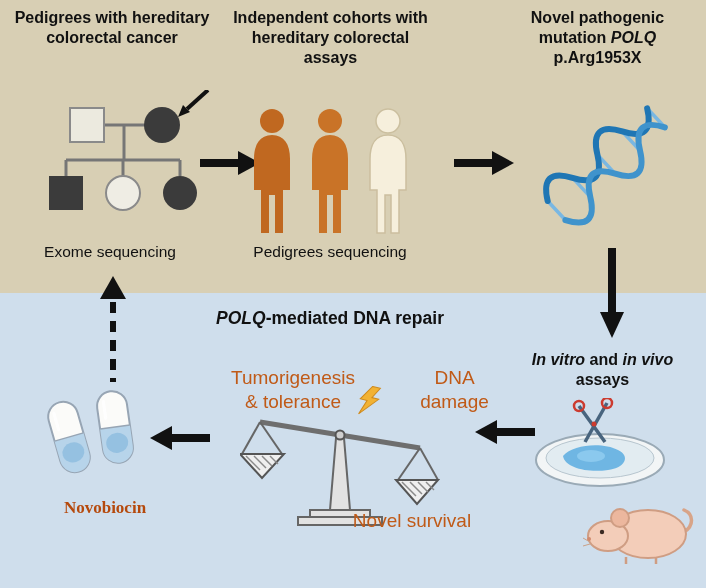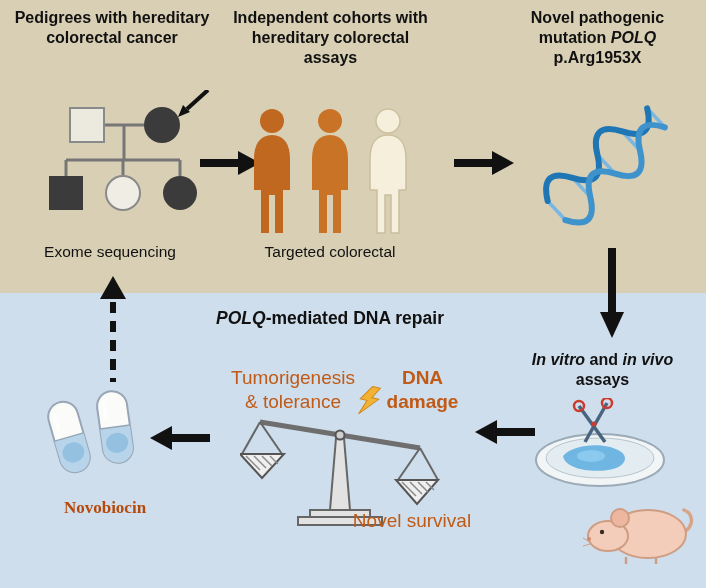--- a/index.html
+++ b/index.html
@@ -57,21 +57,21 @@
     <g transform="translate(61,2)">
       <circle cx="26" cy="14" r="12" fill="#c97327"></circle>
       <path d="M26,28 C14,28 8,37 8,52 L8,83 L15,83 L15,126 L23,126 L23,88 L29,88 L29,126 L37,126 L37,83 L44,83 L44,52 C44,37 38,28 26,28 Z" fill="#c97327"></path>
     </g>
     <g transform="translate(119,2)">
       <circle cx="26" cy="14" r="12" fill="#f6efdc" stroke="#cbbf9f" stroke-width="1.5"></circle>
       <path d="M26,28 C14,28 8,37 8,52 L8,83 L15,83 L15,126 L23,126 L23,88 L29,88 L29,126 L37,126 L37,83 L44,83 L44,52 C44,37 38,28 26,28 Z" fill="#f6efdc" stroke="#cbbf9f" stroke-width="1.5"></path>
     </g>
   </svg>
 
-  <div class="abs cap" style="left:235px;top:242px;width:190px;">Targeted colorectal</div>
+  <div class="abs cap" style="left:235px;top:242px;width:190px;">Pedigrees sequencing</div>
 
   <svg class="abs" style="left:452px;top:148px;" width="62" height="30" viewBox="0 0 62 30">
     <line x1="2" y1="15" x2="42" y2="15" stroke="#111" stroke-width="8"></line>
     <polygon points="40,3 62,15 40,27" fill="#111"></polygon>
   </svg>
 
   <div class="abs title" style="left:495px;top:8px;width:205px;">
     <span>Novel pathogenic mutation</span>
     <i>POLQ</i>
     <span>p.Arg1953X</span>
@@ -96,21 +96,21 @@
 
 
   <svg class="abs" style="left:98px;top:276px;" width="30" height="108" viewBox="0 0 30 108">
     <polygon points="15,0 28,23 2,23" fill="#111"></polygon>
     <line x1="15" y1="26" x2="15" y2="106" stroke="#111" stroke-width="6" stroke-dasharray="11 8"></line>
   </svg>
 
   <div class="abs repair" style="left:185px;top:308px;width:290px;"><i>POLQ</i><span>-mediated DNA repair</span></div>
 
   <div class="abs cap-or" style="left:228px;top:366px;width:130px;">Tumorigenesis &amp; tolerance</div>
-  <div class="abs cap-or" style="left:380px;top:366px;width:85px;font-weight:bold;">DNA damage</div>
+  <div class="abs cap-or" style="left:412px;top:366px;width:85px;">DNA damage</div>
 
   <svg class="abs" style="left:356px;top:386px;" width="30" height="32" viewBox="0 0 30 32">
     <polygon points="13,0 21,0 15,11 22,11 6,30 11,15 4,15" fill="#f2b233" stroke="#cf8a1d" stroke-width="1" transform="rotate(14 13 15)"></polygon>
   </svg>
 
   <svg class="abs" style="left:240px;top:410px;" width="200" height="125" viewBox="0 0 200 125">
     <polygon points="96,28 104,28 110,100 90,100" fill="#e2e2e2" stroke="#666" stroke-width="2"></polygon>
     <rect x="70" y="100" width="60" height="7" fill="#e2e2e2" stroke="#666" stroke-width="2"></rect>
     <rect x="58" y="107" width="84" height="8" fill="#e2e2e2" stroke="#666" stroke-width="2"></rect>
     <line x1="20" y1="12" x2="180" y2="38" stroke="#6e6e6e" stroke-width="5"></line>

